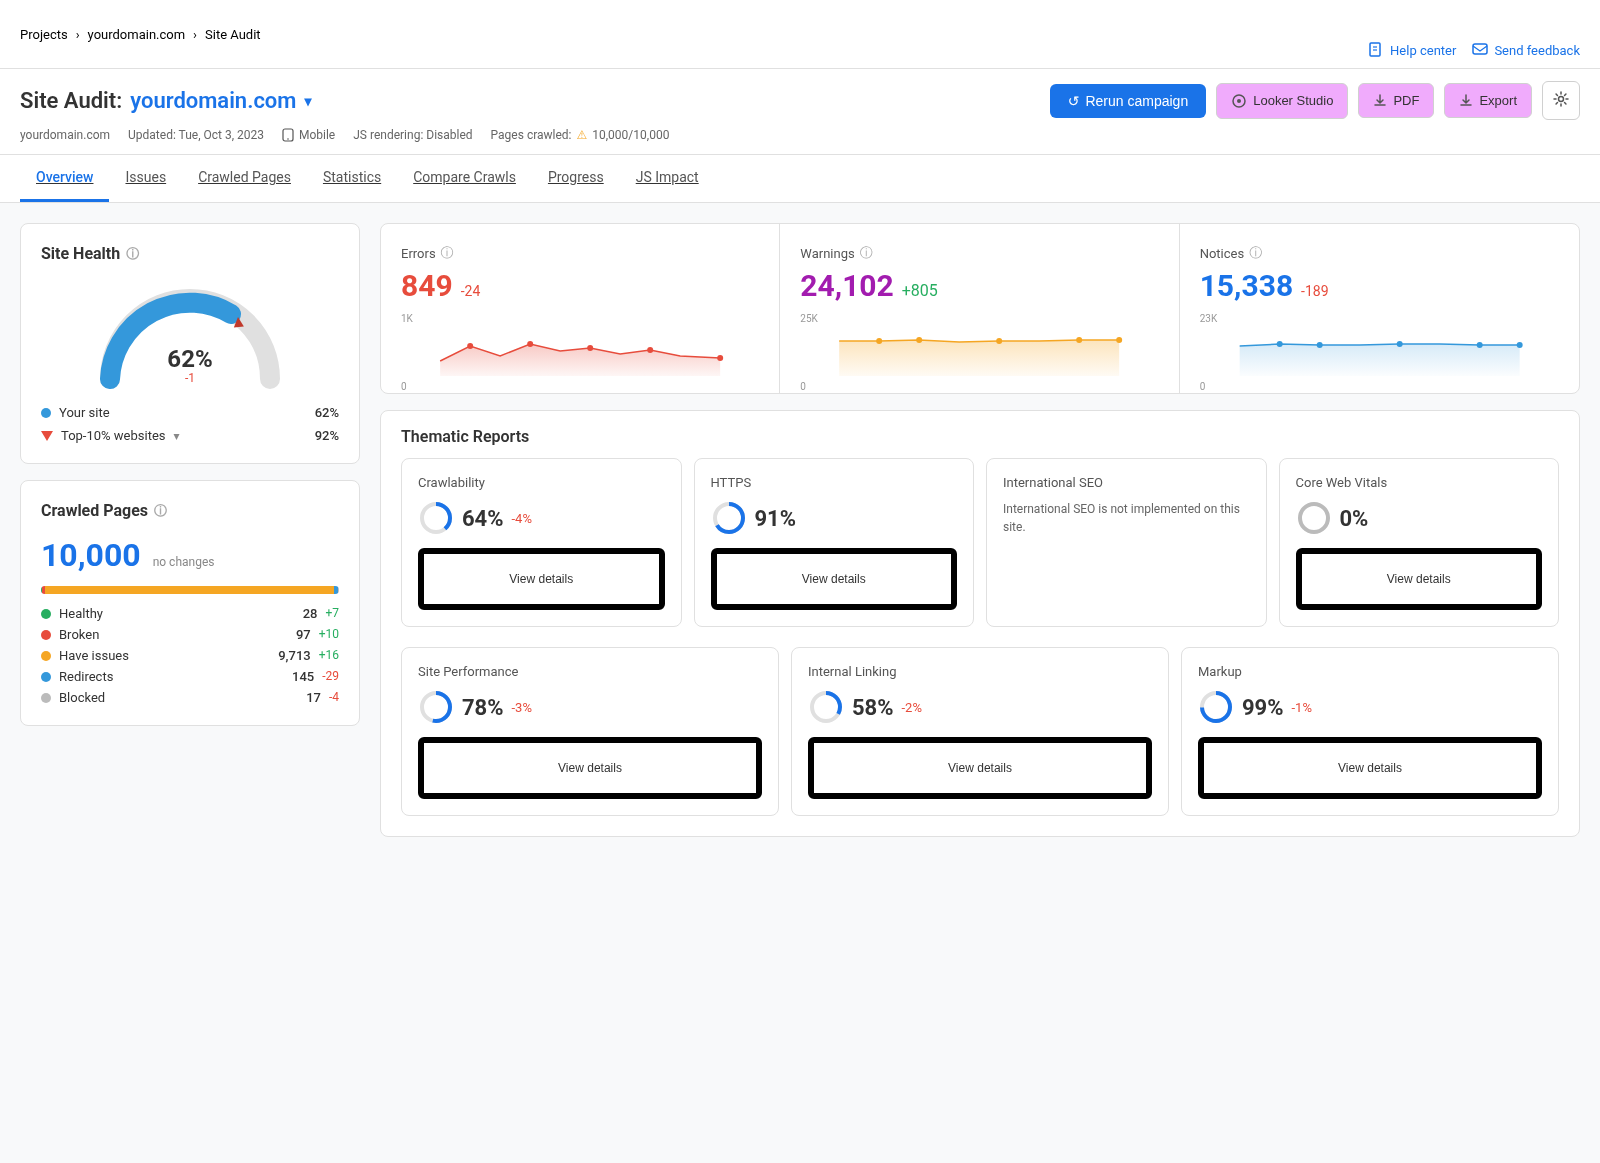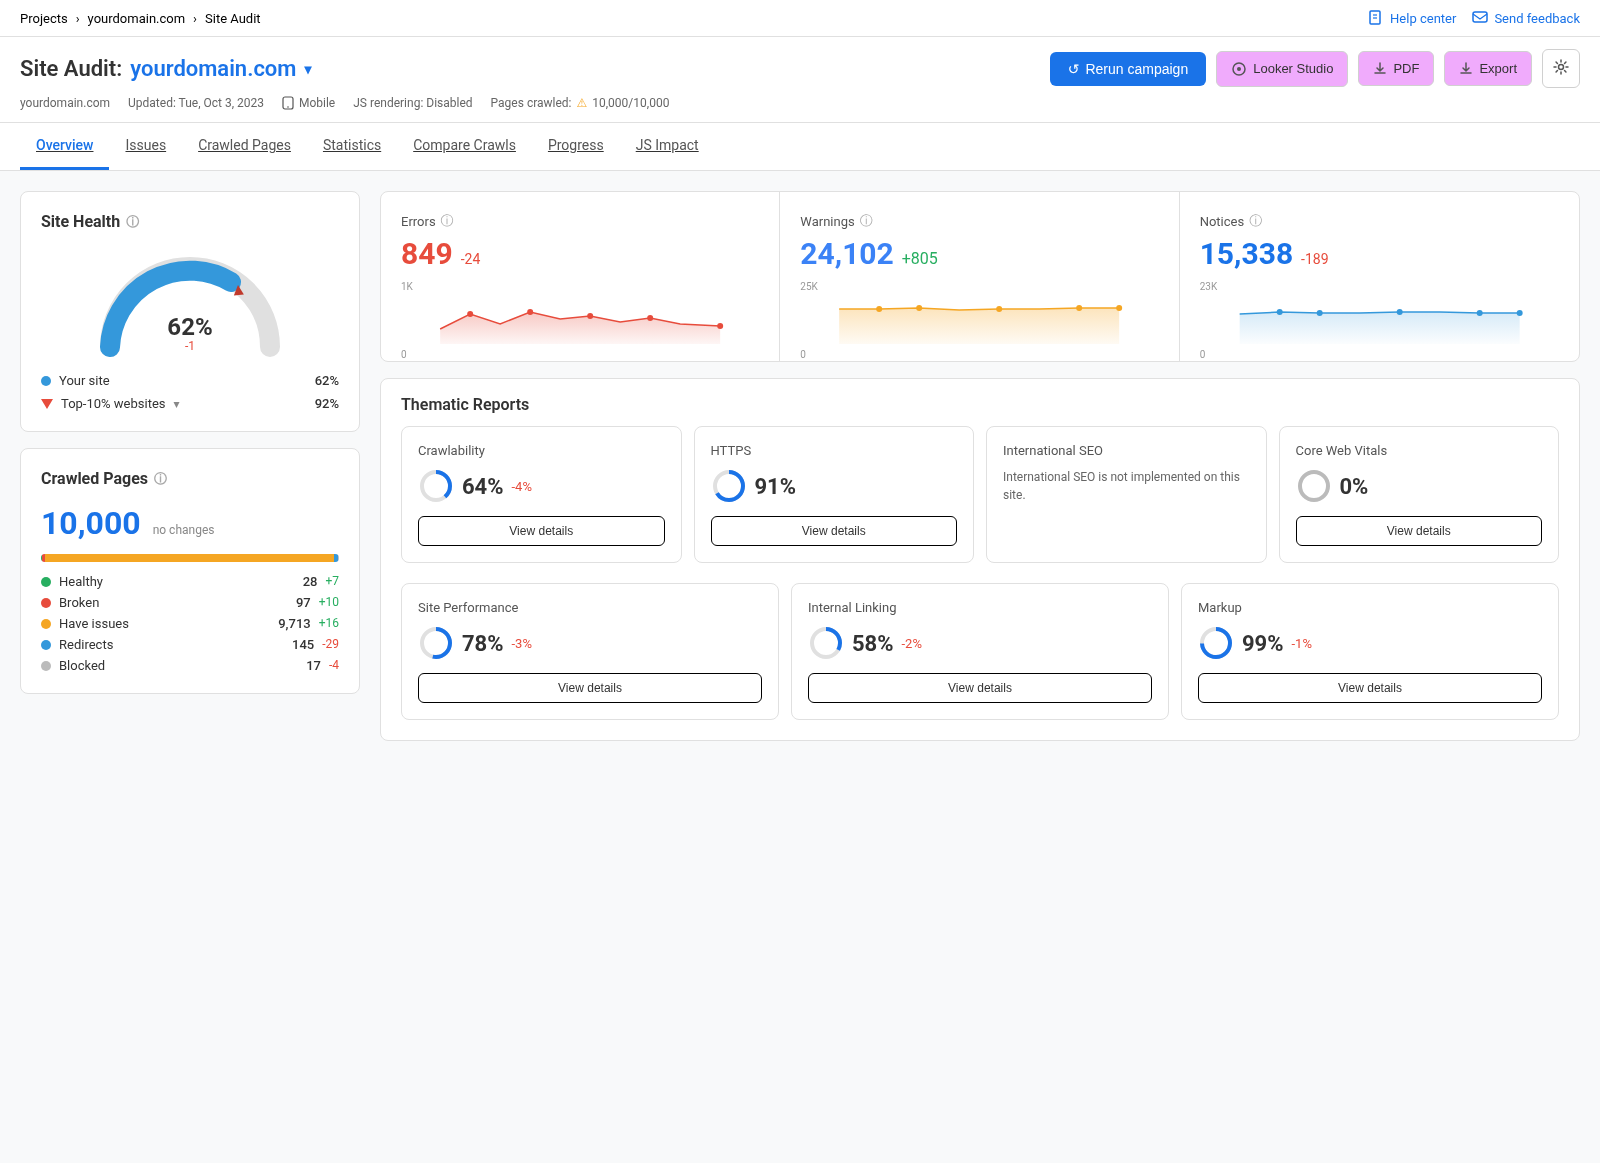--- a/index.html
+++ b/index.html
@@ -1,21 +1,21 @@
 <!DOCTYPE html>
 <html><head>
   <meta charset="utf-8">
   <style>
     * { box-sizing: border-box; margin: 0; padding: 0; }
     body { font-family: -apple-system, BlinkMacSystemFont, 'Segoe UI', Roboto, sans-serif; background: #f8f9fa; color: #333; font-size: 14px; }
     
     .top-bar { display: flex; justify-content: space-between; align-items: center; padding: 10px 20px; background: #fff; border-bottom: 1px solid #e0e0e0; }
     .breadcrumb { display: flex; align-items: center; gap: 8px; color: #555; font-size: 13px; }
     .breadcrumb span { color: #000000; }
-    .top-actions { display: flex; gap: 16px; align-items: center; }
+    .top-actions { display: flex; gap: 16px; align-items: center; margin-top: 32px; }
     .top-action-btn { display: flex; align-items: center; gap: 6px; color: #1a73e8; font-size: 13px; cursor: pointer; text-decoration: none; }
     
     .header { padding: 12px 20px; background: #fff; border-bottom: 1px solid #e0e0e0; }
     .header-row1 { display: flex; justify-content: space-between; align-items: center; margin-bottom: 8px; }
     .site-audit-title { display: flex; align-items: center; gap: 8px; font-size: 22px; font-weight: 600; }
     .domain-name { color: #1a73e8; }
     .chevron-icon { color: #1a73e8; font-size: 14px; }
     .header-buttons { display: flex; gap: 10px; align-items: center; }
     .btn-primary { background: #1a73e8; color: #fff; border: none; border-radius: 6px; padding: 9px 18px; font-size: 14px; cursor: pointer; display: flex; align-items: center; gap: 6px; font-weight: 500; }
     .btn-secondary { background: #f0abfc; color: #333; border: 1px solid #d0d0d0; border-radius: 6px; padding: 9px 14px; font-size: 13px; cursor: pointer; display: flex; align-items: center; gap: 6px; }
@@ -68,37 +68,37 @@
     .crawl-stat-left { display: flex; align-items: center; gap: 8px; }
     .crawl-stat-vals { display: flex; gap: 8px; }
     
     
     .stats-row { display: grid; grid-template-columns: 1fr 1fr 1fr; gap: 0; border: 1px solid #e0e0e0; border-radius: 8px; overflow: hidden; background: #fff; }
     .stat-card { padding: 20px; border-right: 1px solid #e0e0e0; }
     .stat-card:last-child { border-right: none; }
     .stat-label { font-size: 13px; color: #555; margin-bottom: 6px; display: flex; align-items: center; gap: 5px; }
     .stat-number { font-size: 30px; font-weight: 700; display: flex; align-items: baseline; gap: 8px; }
     .stat-num-errors { color: #e74c3c; }
-    .stat-num-warnings { color: #3b82f6; }
+    .stat-num-warnings { color: #a21caf; }
     .stat-num-notices { color: #1a73e8; }
     .stat-change-neg { color: #e74c3c; font-size: 14px; font-weight: 400; }
     .stat-change-pos { color: #27ae60; font-size: 16px; font-weight: 400; }
     
     
     .sparkline-container { margin-top: 10px; height: 60px; position: relative; }
     
     
     .thematic-title { font-size: 16px; font-weight: 600; padding: 16px 20px 12px; }
     .thematic-grid { display: grid; grid-template-columns: repeat(4, 1fr); gap: 12px; padding: 0 20px 20px; }
     .thematic-grid-row2 { display: grid; grid-template-columns: repeat(3, 1fr); gap: 12px; padding: 0 20px 20px; }
     .thematic-card { border: 1px solid #e0e0e0; border-radius: 8px; padding: 16px; background: #fff; }
     .thematic-card-title { font-size: 13px; color: #555; margin-bottom: 10px; }
     .thematic-score { display: flex; align-items: center; gap: 8px; margin-bottom: 12px; }
     .score-change-neg { color: #e74c3c; font-size: 13px; }
-    .view-details-btn { border: 1px solid #000000; background: #fff; border-radius: 6px; padding: 7px 14px; font-size: 12px; cursor: pointer; color: #333; width: 100%; }
+    .view-details-btn { border: 6px solid #000000; background: #fff; border-radius: 6px; padding: 18px 14px; font-size: 12px; cursor: pointer; color: #333; width: 100%; }
     .thematic-desc { font-size: 12px; color: #666; line-height: 1.5; margin-bottom: 12px; }
     
     .thematic-wrapper { background: #fff; border: 1px solid #e0e0e0; border-radius: 8px; }
     @keyframes spin { from { transform: rotate(0deg); } to { transform: rotate(360deg); } }
   </style>
 </head>
 <body>
 
 <div class="top-bar">
   <div class="breadcrumb">

